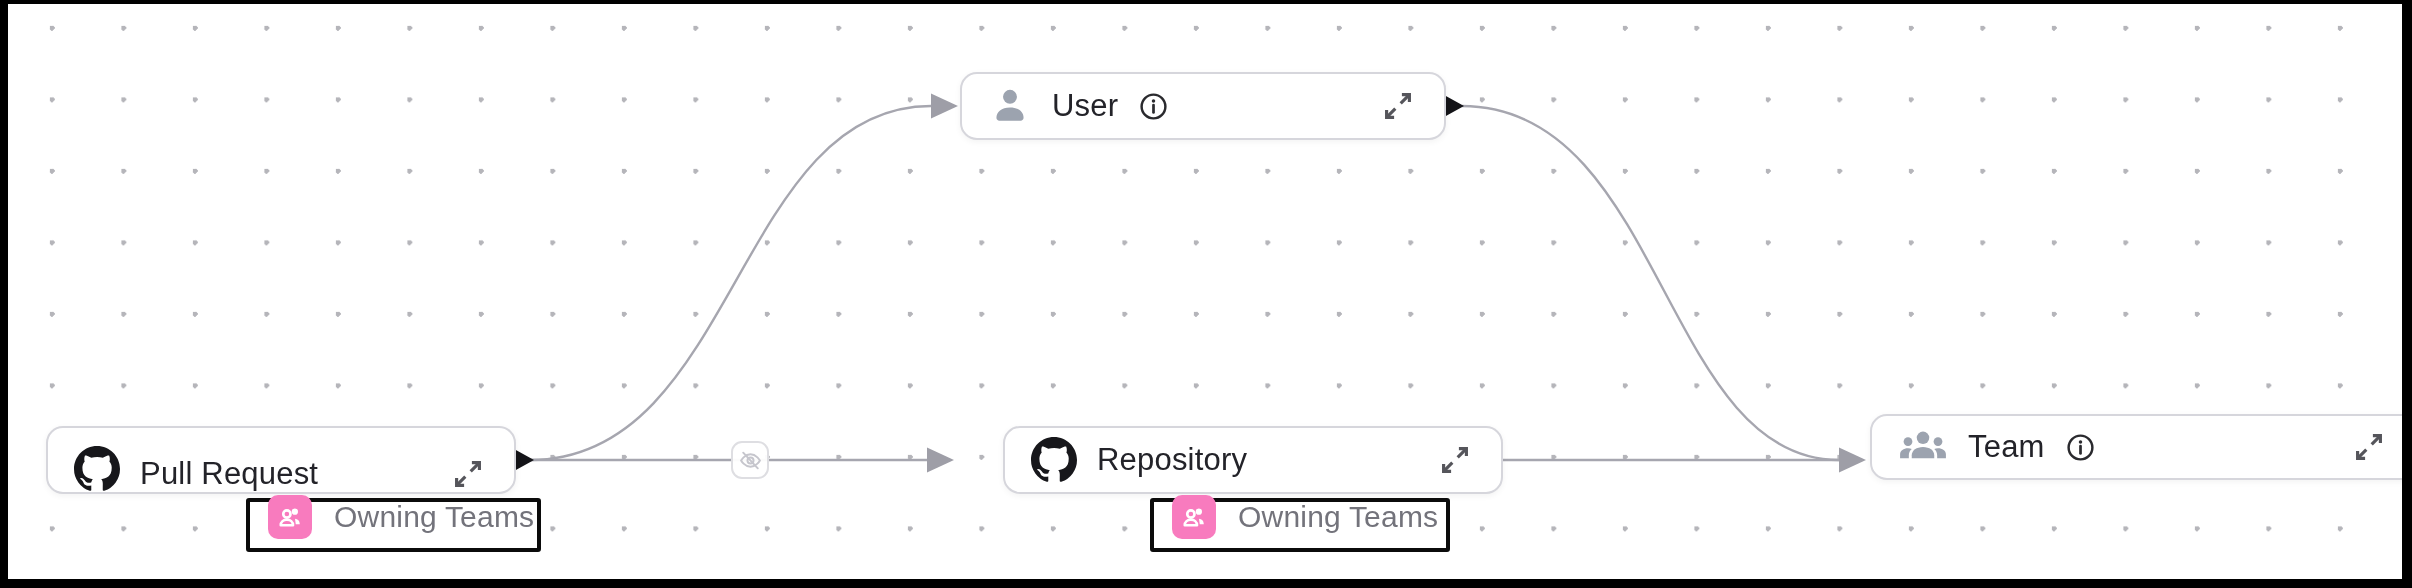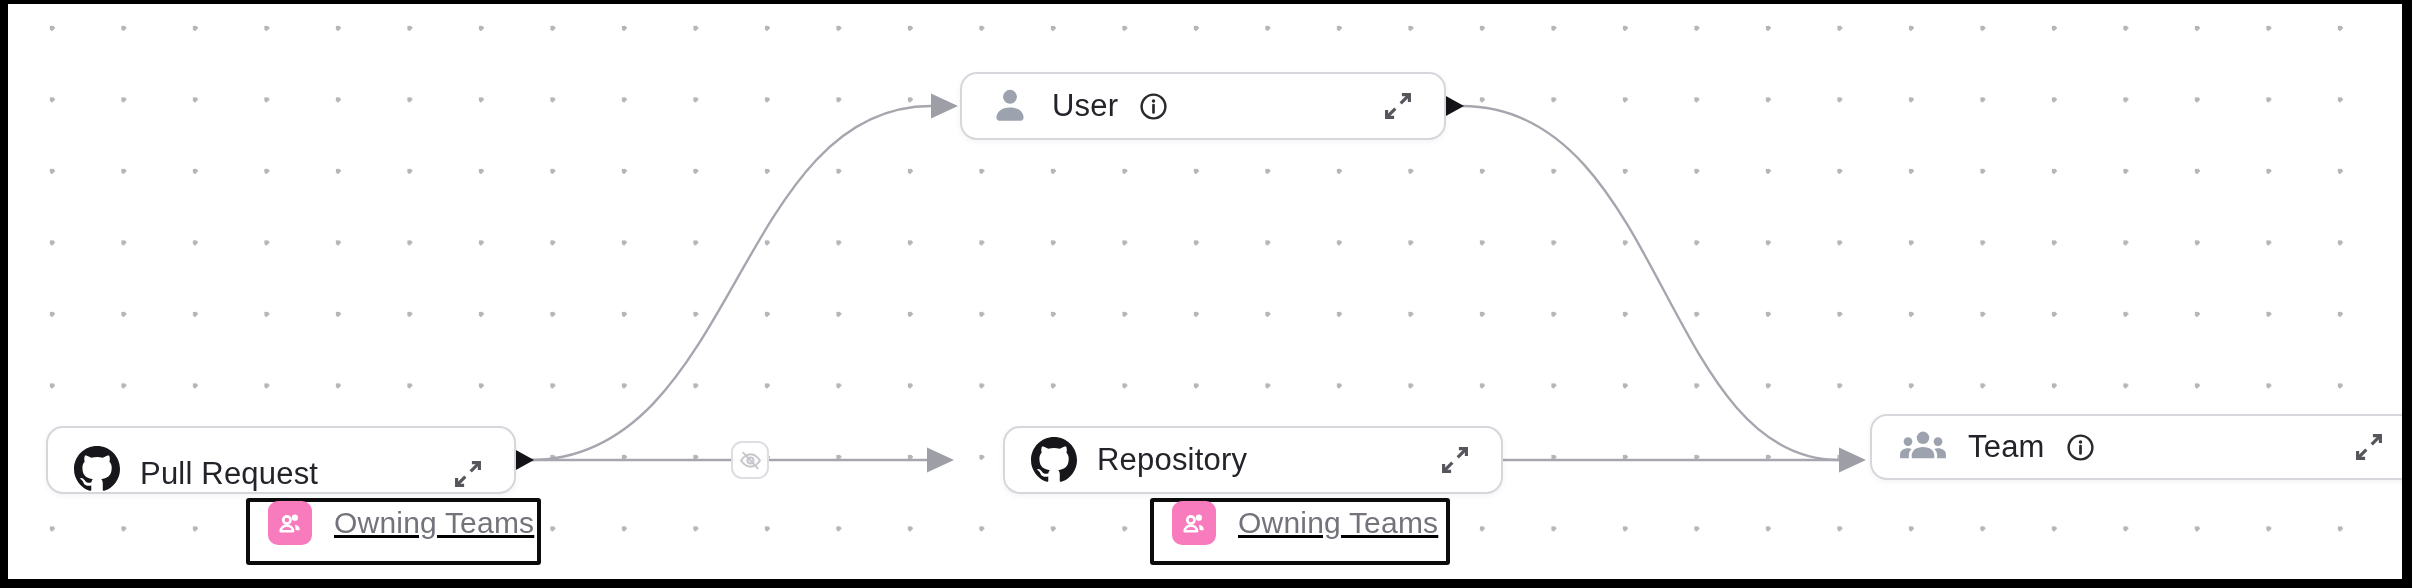--- a/index.html
+++ b/index.html
@@ -61,23 +61,22 @@
     display:flex;align-items:center;justify-content:center;
   }
 
   .badge{
     position:absolute;
     display:flex;align-items:center;
     box-sizing:border-box;
     background:#fff;
     border:4px solid #0b0b0b;
     border-radius:3px;
-    height:67px;
+    height:54px;
     padding:0 28px 17px 18px;
-    text-decoration:underline;
   }
   #badge-pr{left:238px;top:494px;width:295px;}
   #badge-repo{left:1142px;top:494px;width:300px;}
   .badge-icon{
     width:44px;height:44px;border-radius:10px;
     background:#f87bbe;
     display:flex;align-items:center;justify-content:center;
     flex:0 0 auto;
   }
   .badge-label{

